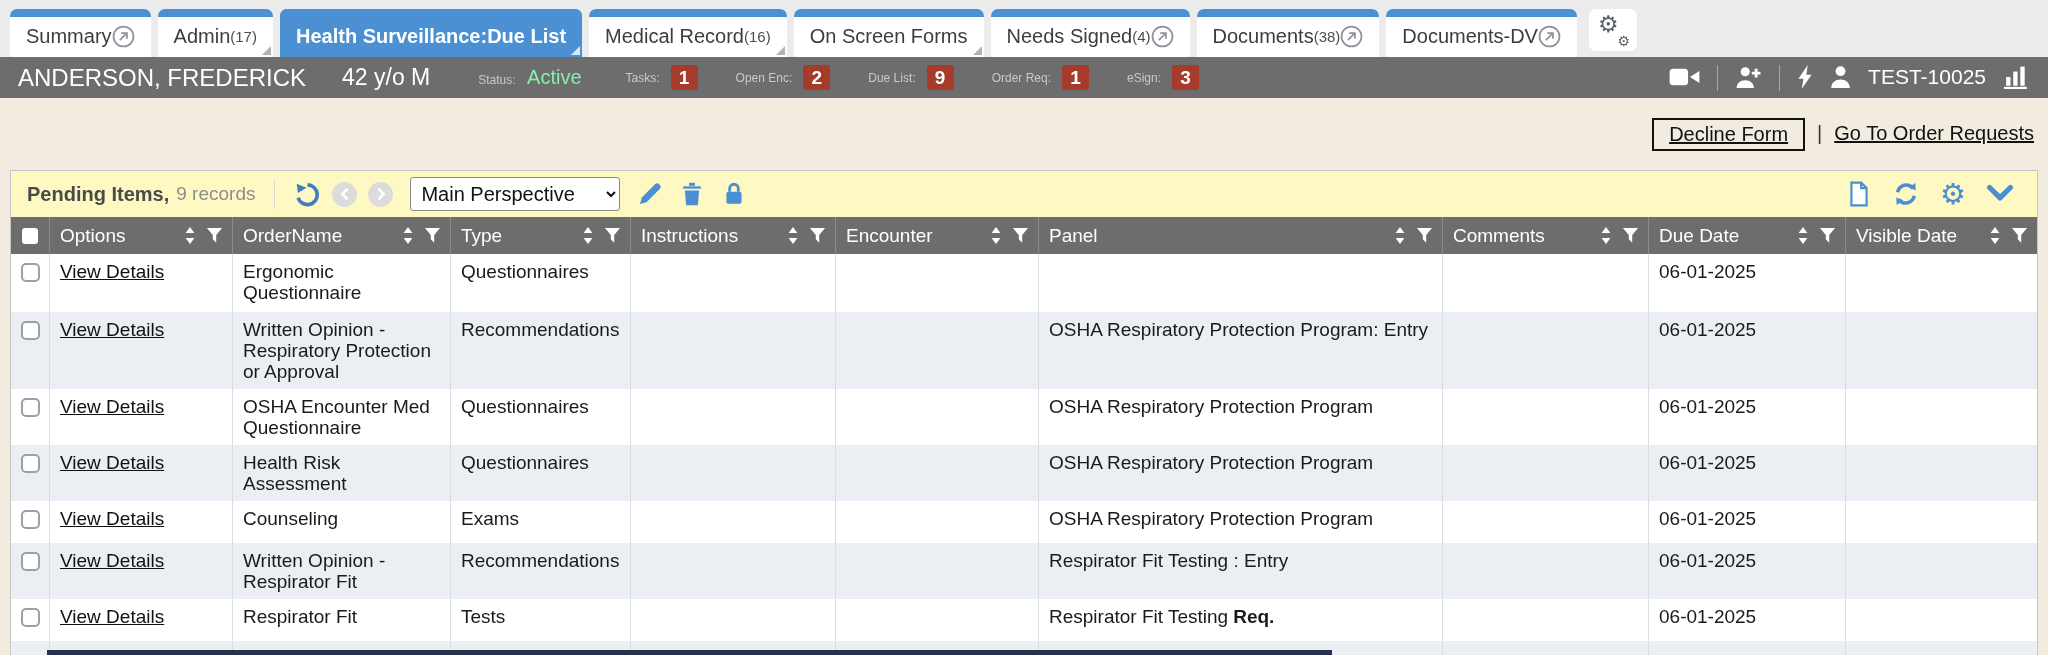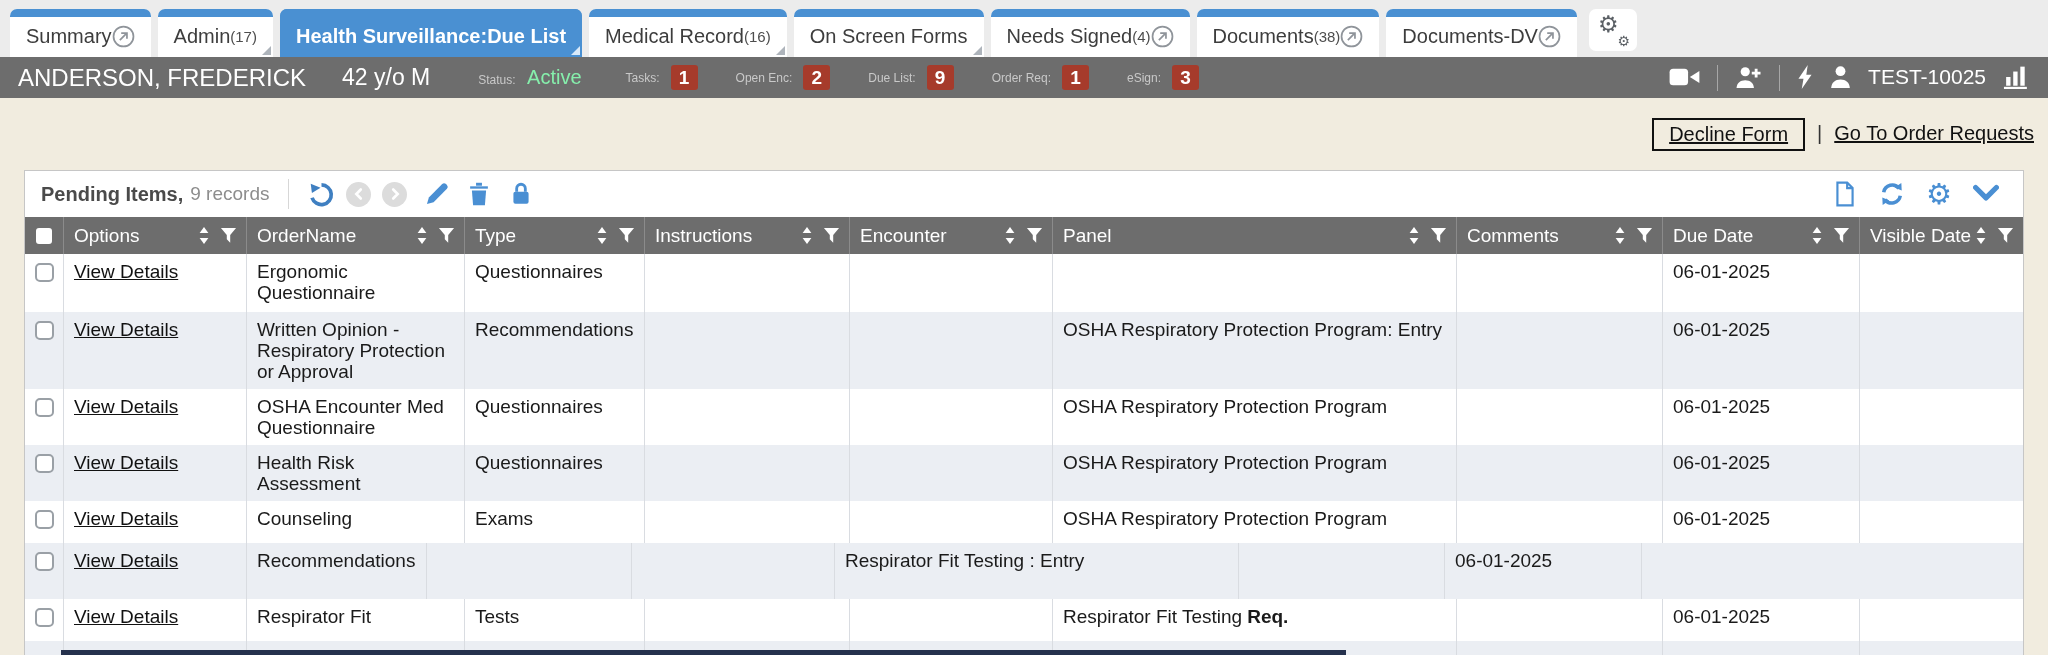--- a/index.html
+++ b/index.html
@@ -43,21 +43,21 @@
   .bicon.user{width:21px}
   .bicon.chart{width:27px}
 
   
   .actions{height:72px;box-sizing:border-box;padding:20px 14px 0 0;display:flex;justify-content:flex-end;align-items:flex-start;gap:12px;font-size:20px}
   a.plink{color:#111;text-decoration:underline;cursor:pointer;white-space:nowrap}
   .declbox{border:2px solid #111;padding:3px 15px}
   .sep{color:#333;padding-top:4px}
 
   
-  .panel{margin:0 24px;background:#ffffff;border:1px solid #c6c6c6;border-bottom:none;height:485px;box-sizing:border-box;position:relative;overflow:hidden}
+  .panel{margin:0 10px;background:#fef9c3;border:1px solid #c6c6c6;border-bottom:none;height:485px;box-sizing:border-box;position:relative;overflow:hidden}
   .toolbar{height:46px;display:flex;align-items:center;padding:0 16px}
   .tb-title{font-size:20px;font-weight:bold;color:#4a4a4a;white-space:nowrap}
   .tb-count{font-size:19px;color:#8d8d8d;margin-left:7px;white-space:nowrap}
   .tb-div{width:1px;height:30px;background:#d7d7d7;margin:0 19px}
   .tb-icon{width:26px;height:26px;color:#4a8fd3;cursor:pointer;flex:none}
   .icon-undo{color:#3f7fc1;width:27px;height:27px}
   .navbtn{width:25px;height:25px;border-radius:50%;background:#dcdcdc;display:flex;align-items:center;justify-content:center;margin-left:11px;cursor:pointer;flex:none}
   .navbtn svg{width:14px;height:14px;color:#fff}
   select.persp{margin-left:17px;height:34px;width:210px;font-size:20px;font-family:inherit;border:1px solid #8a8a8a;border-radius:3px;background:#fff;padding:0 6px;color:#111}
   .tb-left-icons{display:flex;align-items:center;gap:16px;margin-left:17px}
@@ -251,20 +251,21 @@
       <span class="navbtn">
           <svg viewBox="0 0 14 14">
             <path d="M8.8 2.5L4.3 7l4.5 4.5" fill="none" stroke="currentColor" stroke-width="2.6" stroke-linecap="round"></path>
           </svg>
         </span>
       <span class="navbtn">
           <svg viewBox="0 0 14 14">
             <path d="M5.2 2.5L9.7 7l-4.5 4.5" fill="none" stroke="currentColor" stroke-width="2.6" stroke-linecap="round"></path>
           </svg>
         </span>
+      <select class="persp"><option>Main Perspective</option></select>
       <span class="tb-left-icons">
         <svg class="tb-icon" viewBox="0 0 22 22">
             <path d="M2.5 19.5l1.6-5.6L15.4 2.6a2.3 2.3 0 0 1 3.2 0l.8.8a2.3 2.3 0 0 1 0 3.2L8.1 17.9z" fill="currentColor"></path>
           </svg>
         <svg class="tb-icon" viewBox="0 0 20 22">
             <path d="M2.5 4.5h15v2h-15z" fill="currentColor"></path>
             <path d="M7.5 1.5h5V4h-5z" fill="currentColor"></path>
             <path d="M4 8h12l-1 12.5H5z" fill="currentColor"></path>
           </svg>
         <svg class="tb-icon" viewBox="0 0 20 24">
@@ -457,20 +458,21 @@
         <div class="cell c6"><span>OSHA Respiratory Protection Program</span></div>
         <div class="cell c7"></div>
         <div class="cell c8">06-01-2025</div>
         <div class="cell c9"></div>
       </div>
         <div class="trow">
         <div class="cell c0">
             <span class="cb"></span>
           </div>
         <div class="cell c1"><a class="vd">View Details</a></div>
+        <div class="cell c2">Written Opinion - Respirator Fit</div>
         <div class="cell c3">Recommendations</div>
         <div class="cell c4"></div>
         <div class="cell c5"></div>
         <div class="cell c6"><span>Respirator Fit Testing : Entry</span></div>
         <div class="cell c7"></div>
         <div class="cell c8">06-01-2025</div>
         <div class="cell c9"></div>
       </div>
         <div class="trow">
         <div class="cell c0">

